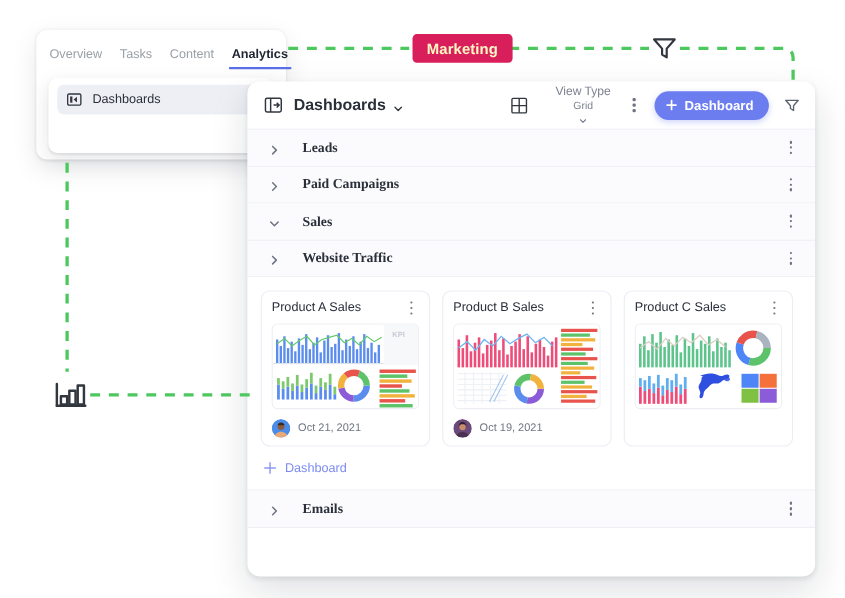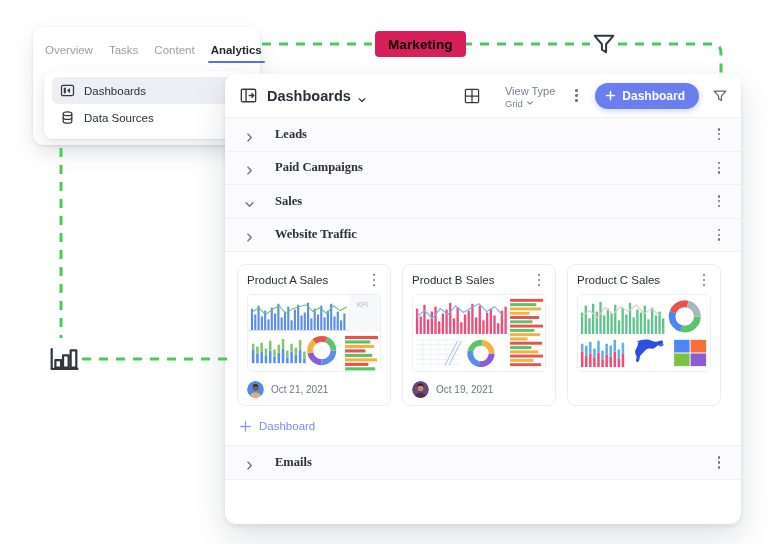--- a/index.html
+++ b/index.html
@@ -12,21 +12,21 @@
   #stage { position: relative; width: 768px; height: 544px; background: #fff; }
 
   
   #connectors { position: absolute; inset: 0; width: 768px; height: 544px; pointer-events: none; z-index: 30; }
 
   
   .badge-marketing {
     position: absolute; left: 375px; top: 31px;
     height: 26px; padding: 0 13px;
     display: flex; align-items: center; justify-content: center;
-    background: #D91E5C; color: #000000;
+    background: #D91E5C; color: #fef9c3;
     font-size: 13.5px; font-weight: 700; letter-spacing: .1px;
     border-radius: 4px; z-index: 40;
   }
   
   .wire-funnel { position: absolute; left: 590px; top: 30px; width: 28px; height: 28px; z-index: 40; background:#fff; }
   .chart-glyph { position: absolute; left: 48px; top: 344px; width: 32px; height: 30px; z-index: 40; background:#fff; }
 
   
   .back-card {
     position: absolute; left: 33px; top: 27px; width: 227px; height: 118px;
@@ -66,21 +66,21 @@
     height: 44px; display: flex; align-items: center;
     padding: 0 13px 0 15px; border-bottom: 1px solid #EFF1F5; background:#fff;
   }
   .ph-icon { width: 17px; height: 17px; flex: none; }
   .ph-title { font-size: 14.5px; font-weight: 700; color: #2a2f3a; margin-left: 10px; }
   .ph-caret { margin-left: 6px; width: 10px; height: 10px; }
   .ph-spacer { flex: 1; }
   .vt-grid { width: 16px; height: 16px; flex:none; }
   .vt-text { margin-left: 25px; line-height: 1.15; }
   .vt-label { font-size: 11px; color: #7B8190; }
-  .vt-val { font-size: 9.5px; color: #7B8190; display:flex; align-items:center; gap:3px; }
+  .vt-val { font-size: 9.5px; color: #7B8190; display:flex; align-items:center; gap:3px;flex-direction:column; }
   .kebab { width: 14px; display: flex; flex-direction: column; align-items: center; gap: 2.5px; flex:none; }
   .kebab i { width: 2.4px; height: 2.4px; border-radius: 50%; background: #6E7482; display:block; }
   .btn-dash {
     height: 26px; padding: 0 14px 0 10px; border-radius: 13px;
     background: #6C7DF0; color: #fff; font-size: 12px; font-weight: 700;
     display: flex; align-items: center; gap: 6px; border: none;
     box-shadow: 0 2px 6px rgba(108,125,240,.35);
   }
   .plus-g { width: 11px; height: 11px; }
   .funnel-hd { width: 16px; height: 16px; flex:none; }
@@ -165,30 +165,20 @@
     <div class="sidecard">
       <div class="side-item sel">
         <span class="side-ic">
           <svg viewBox="0 0 16 16" width="15" height="15" fill="none" stroke="#31363F" stroke-width="1.3">
             <rect x="1.6" y="2.6" width="12.8" height="10.8" rx="1.3"></rect>
             <rect x="4" y="5" width="2.2" height="6" fill="#31363F" stroke="none"></rect>
             <path d="M7.4 8 10.6 5.2v5.6z" fill="#31363F" stroke="none"></path>
           </svg>
         </span>
         <span>Dashboards</span>
-      </div>
-      <div class="side-item">
-        <span class="side-ic">
-          <svg viewBox="0 0 16 16" width="15" height="15" fill="none" stroke="#31363F" stroke-width="1.3">
-            <ellipse cx="8" cy="4" rx="4.6" ry="2.1"></ellipse>
-            <path d="M3.4 4v8c0 1.16 2.06 2.1 4.6 2.1s4.6-.94 4.6-2.1V4"></path>
-            <path d="M3.4 8c0 1.16 2.06 2.1 4.6 2.1s4.6-.94 4.6-2.1"></path>
-          </svg>
-        </span>
-        <span>Data Sources</span>
       </div>
     </div>
   </div>
 
   <div class="panel">
 
     <div class="panel-head">
       <span class="ph-icon">
         <svg viewBox="0 0 18 18" width="17" height="17" fill="none" stroke="#31363F" stroke-width="1.4">
           <rect x="1.4" y="2.4" width="15.2" height="13.2" rx="1.6"></rect>

